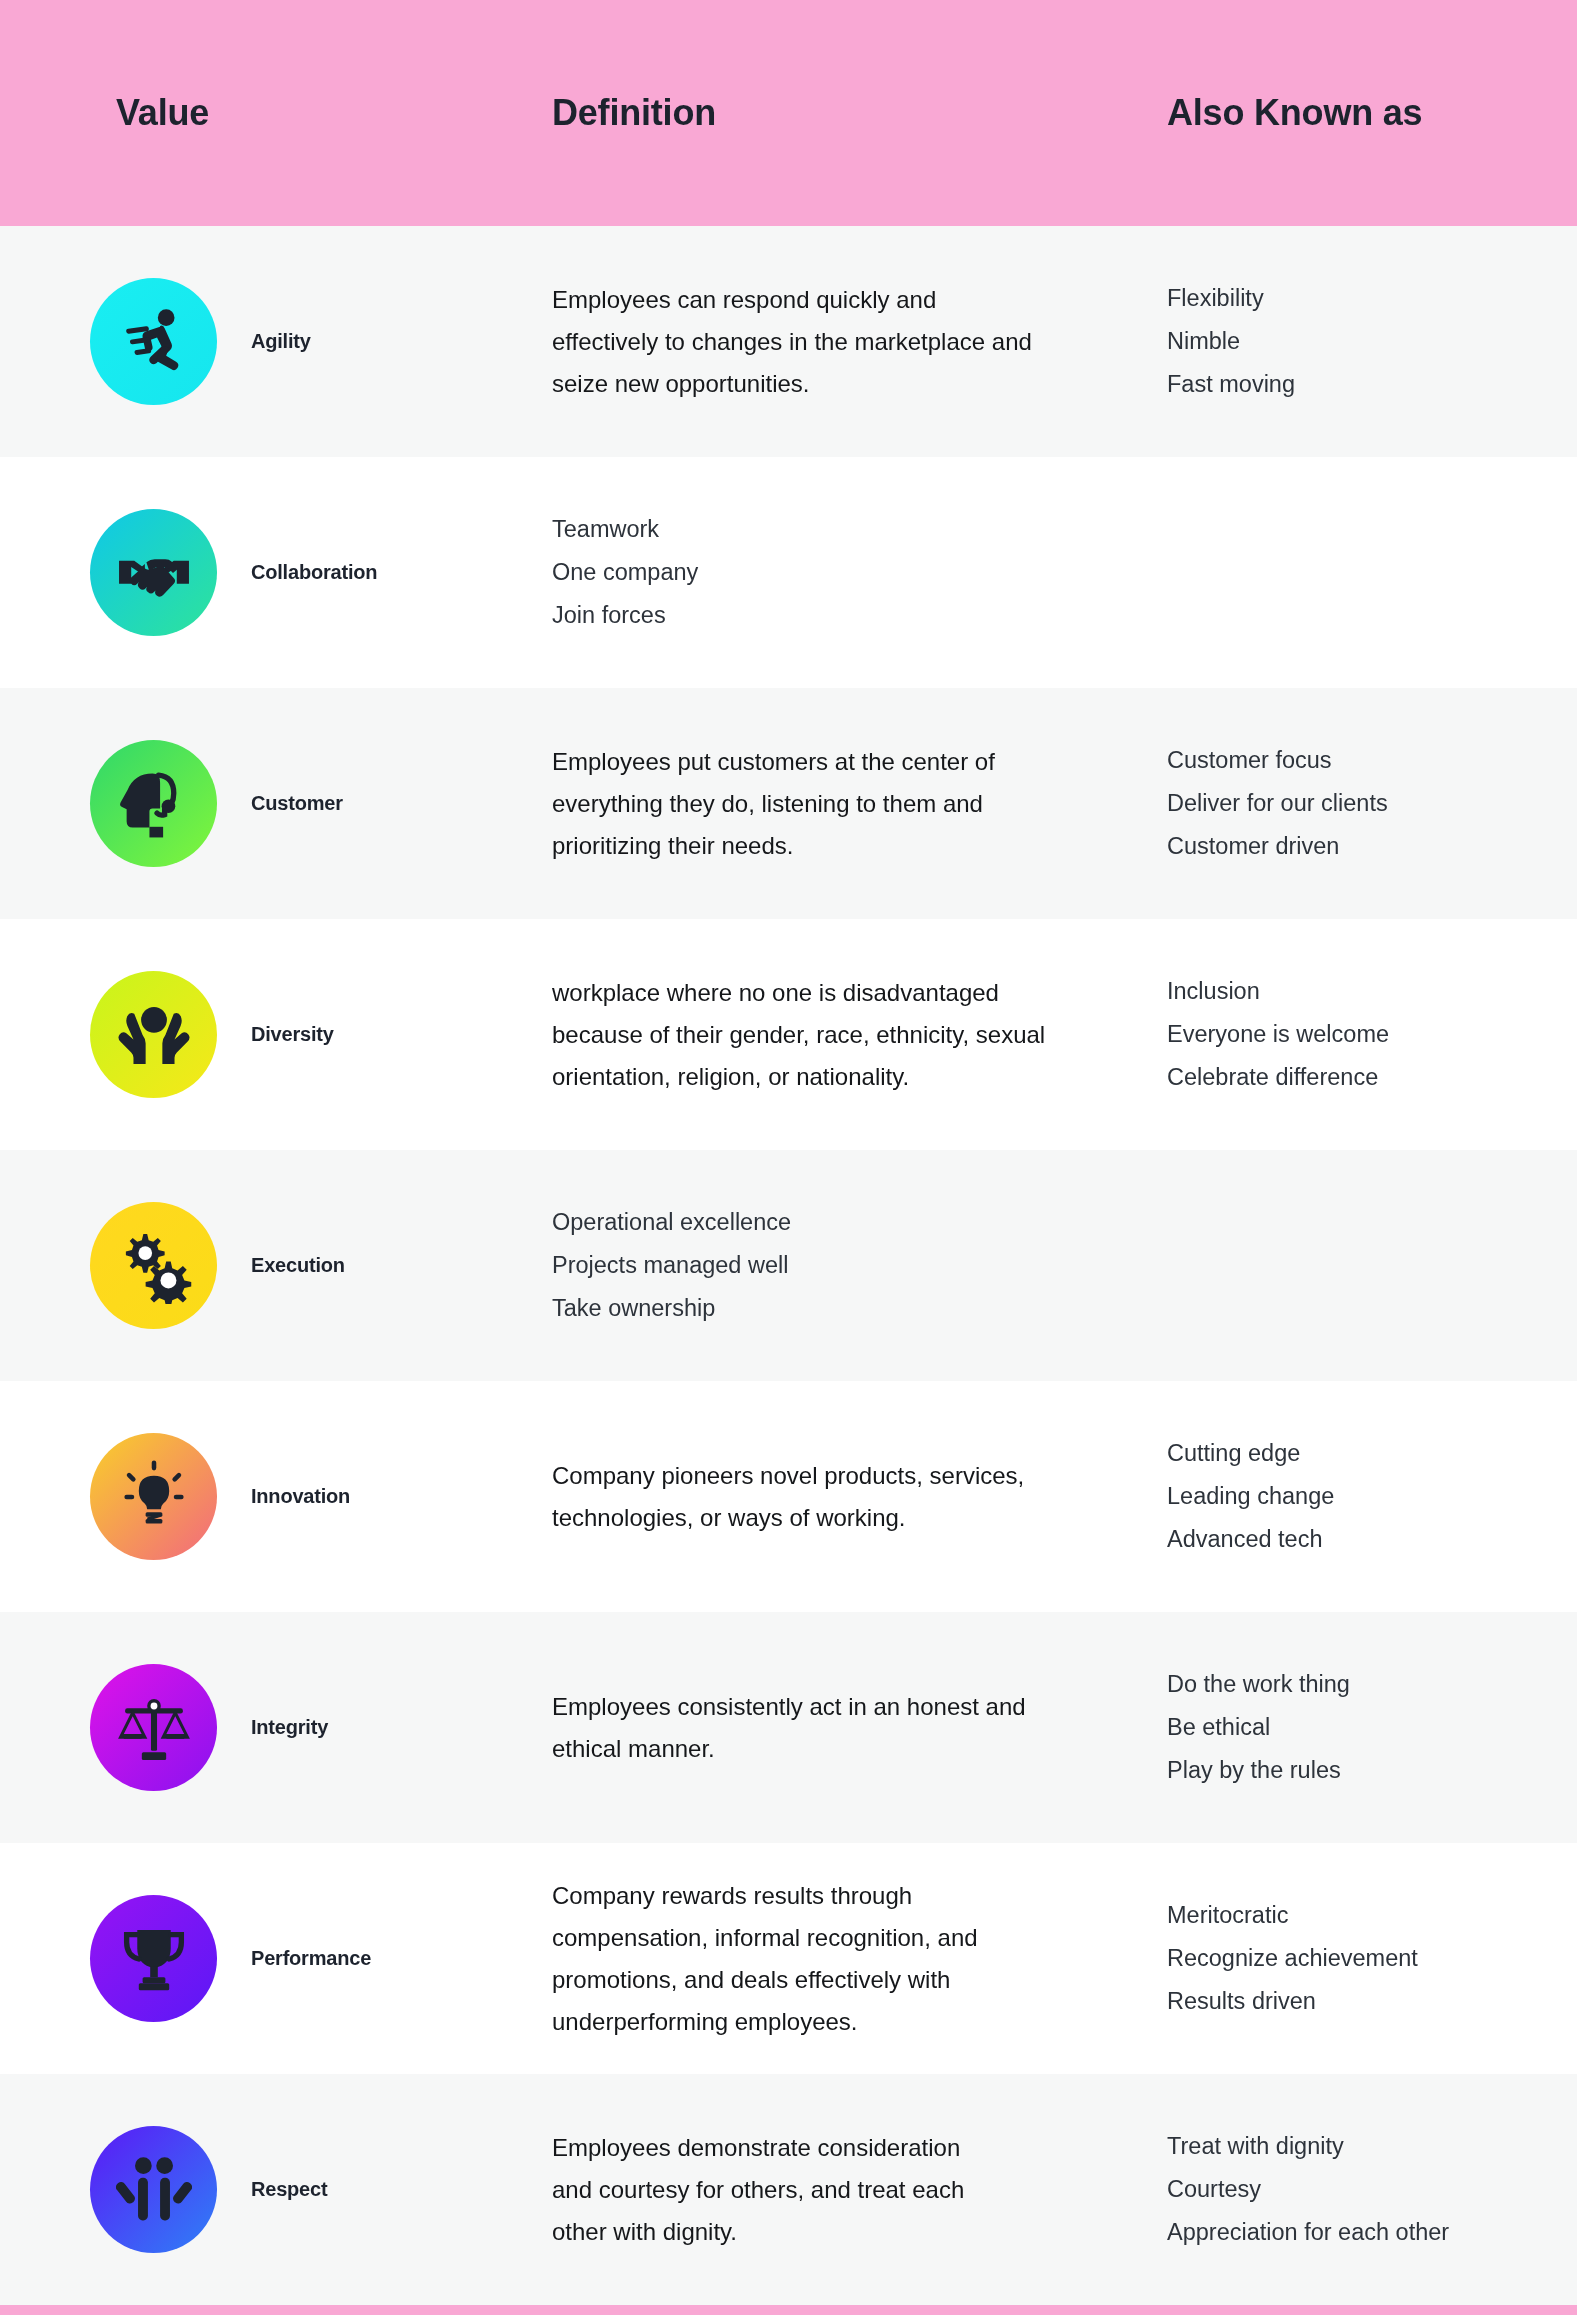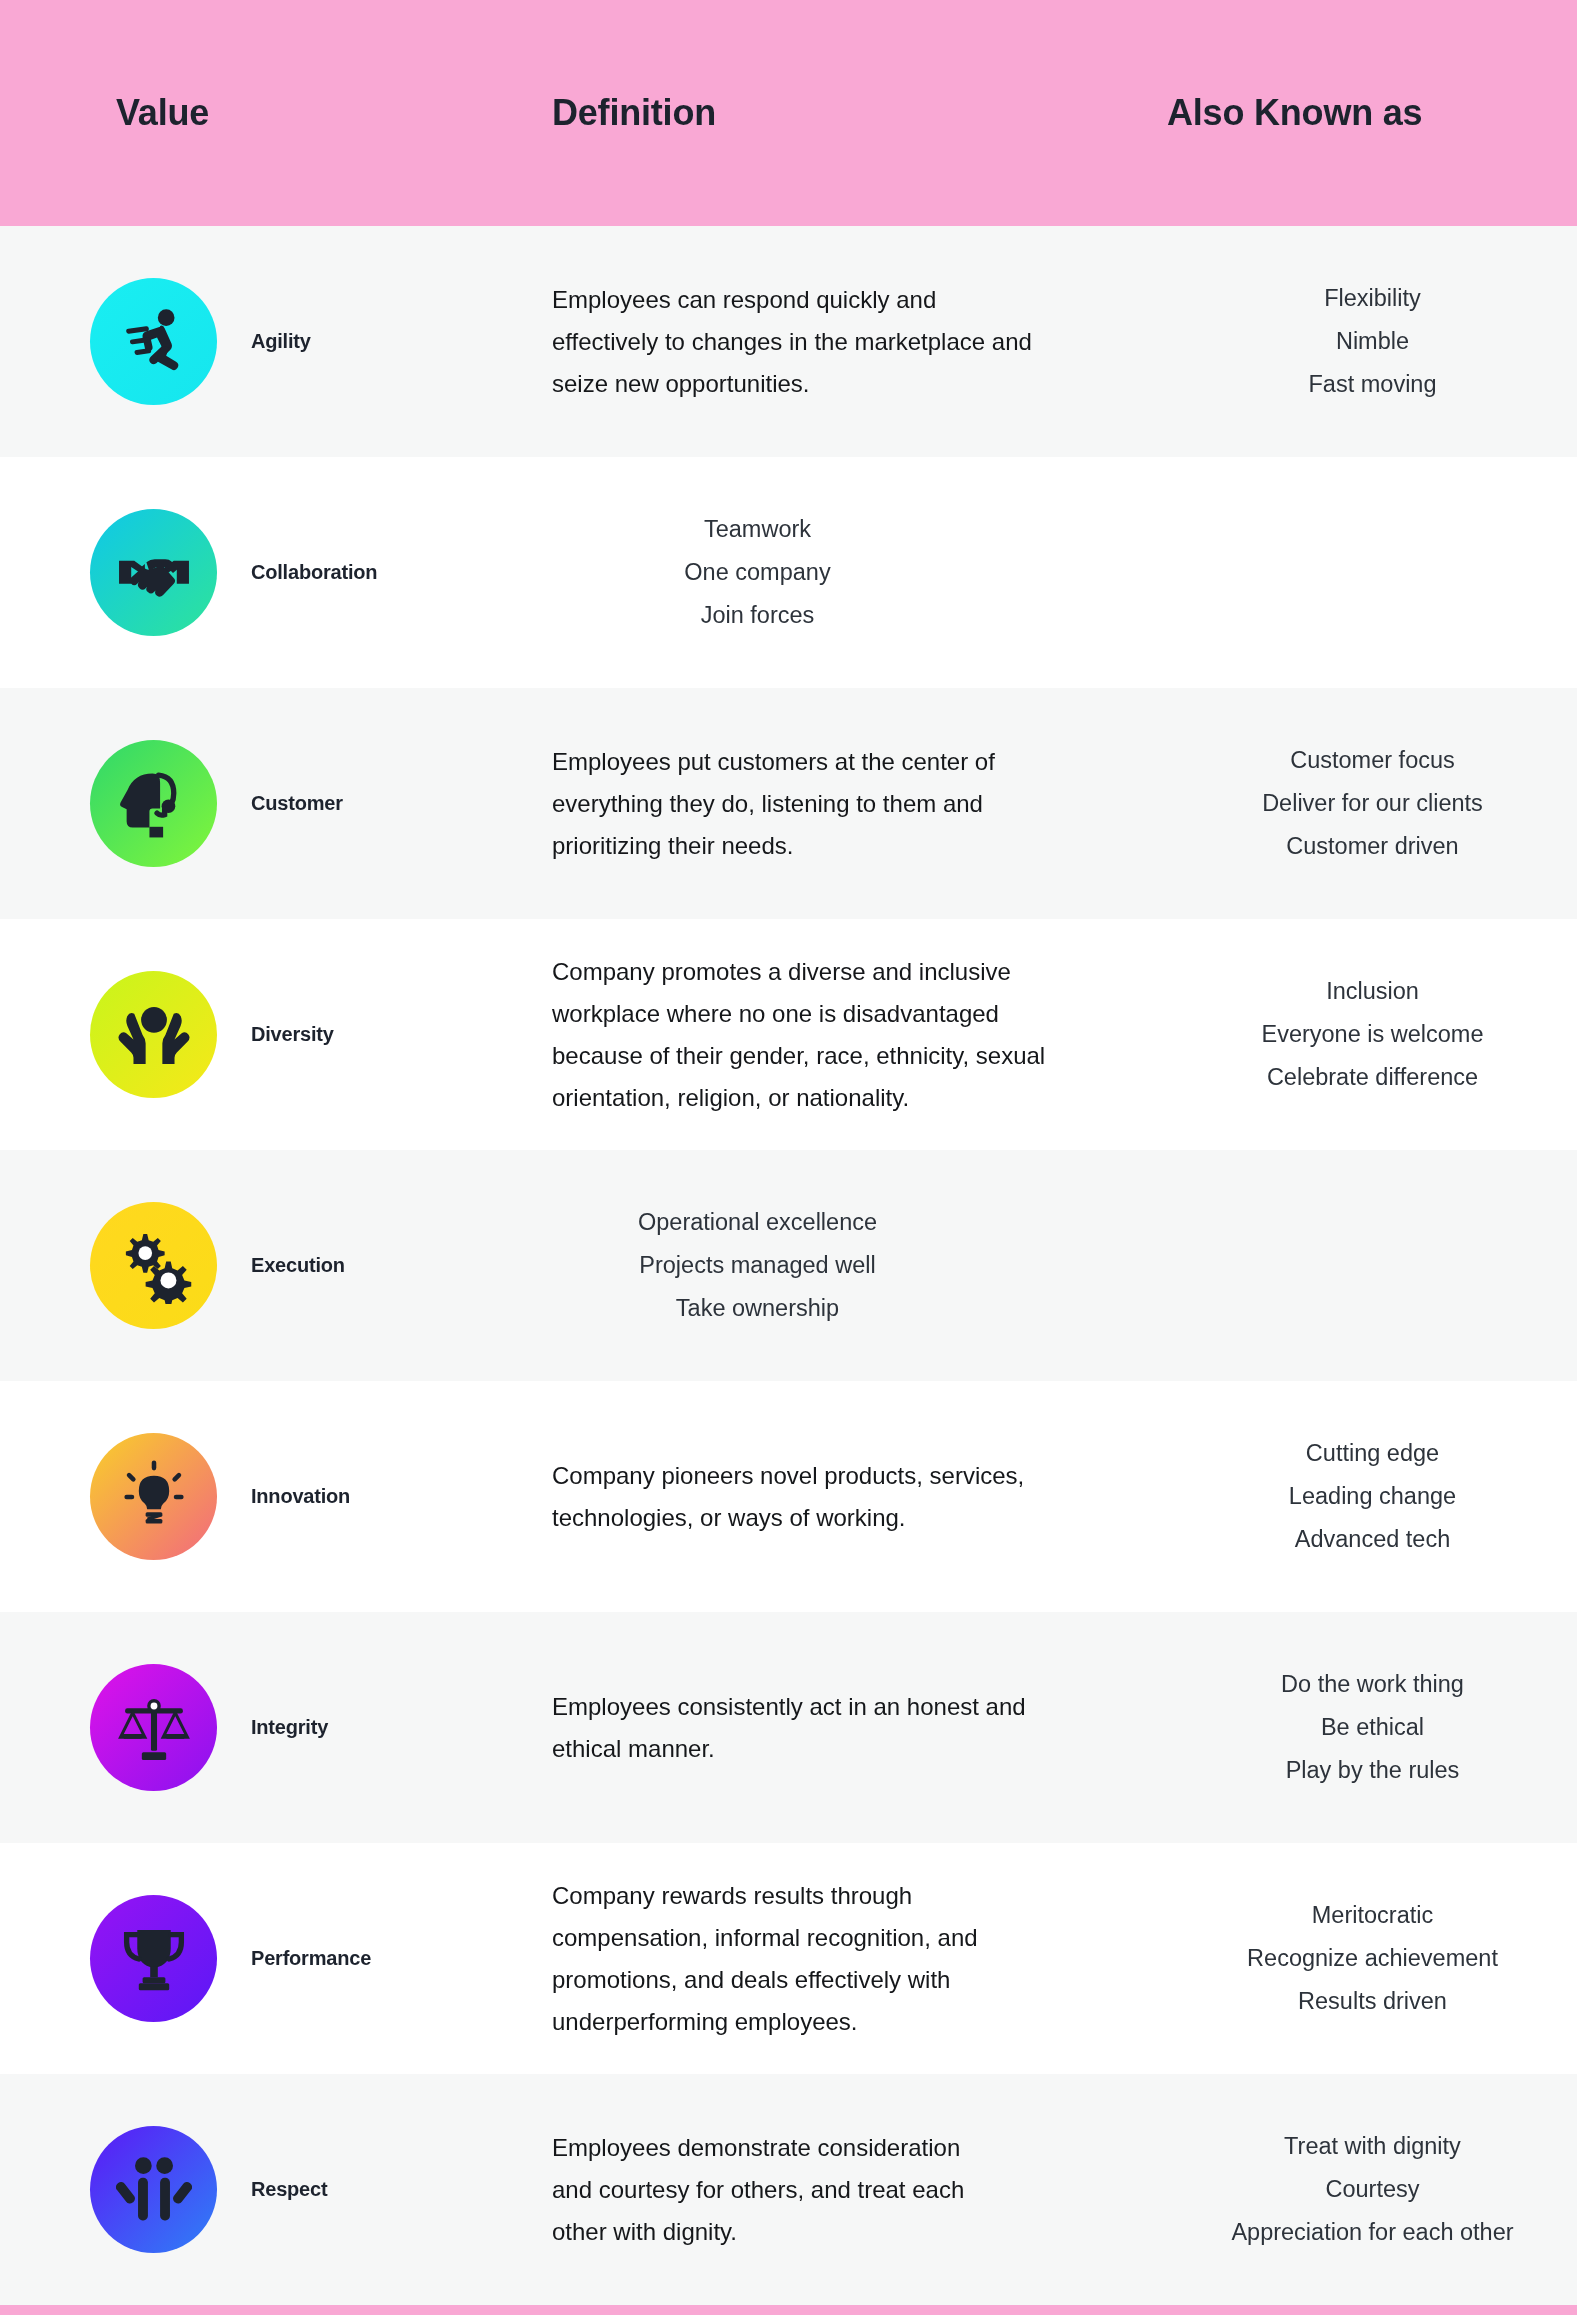--- a/index.html
+++ b/index.html
@@ -97,21 +97,20 @@
   }
   .def-line { display: block; white-space: nowrap; }
 
   
   .col-aka {
     width: 411px;
     box-sizing: border-box;
     font-size: 23.5px;
     line-height: 43px;
     color: #2d333b;
-    text-align: center;
   }
   .aka-line { display: block; white-space: nowrap; }
 </style>
 </head>
 <body>
 
 <div class="sheet">
 
   <div class="header">
     <div class="head-cell head-value">Value</div>
@@ -191,21 +190,20 @@
           <div class="badge" style="background: linear-gradient(135deg, rgb(200, 245, 27) 0%, rgb(246, 232, 25) 100%);">
     <svg viewBox="0 0 100 100" fill="#1d232e" xmlns="http://www.w3.org/2000/svg">
       <circle cx="50" cy="30" r="17"></circle>
       <path d="M24 22 q-6 -3 -9 3 -3 6 0 13 l8 18 -9 -8 q-5 -4 -9 1 -4 5 1 10 l14 14 q3 3 3 7 v8 h16 V61 q0 -6 -4 -11z"></path>
       <path d="M76 22 q6 -3 9 3 3 6 0 13 l-8 18 9 -8 q5 -4 9 1 4 5 -1 10 l-14 14 q-3 3 -3 7 v8 H61 V61 q0 -6 4 -11z"></path>
     </svg>
           </div>
           <div class="value-name">Diversity</div>
         </div>
         <div class="col-definition">
-          <span class="def-line">Company promotes a diverse and inclusive</span>
           <span class="def-line">workplace where no one is disadvantaged</span>
           <span class="def-line">because of their gender, race, ethnicity, sexual</span>
           <span class="def-line">orientation, religion, or nationality.</span>
         </div>
         <div class="col-aka">
           <span class="aka-line">Inclusion</span>
           <span class="aka-line">Everyone is welcome</span>
           <span class="aka-line">Celebrate difference</span>
         </div>
       </div>

